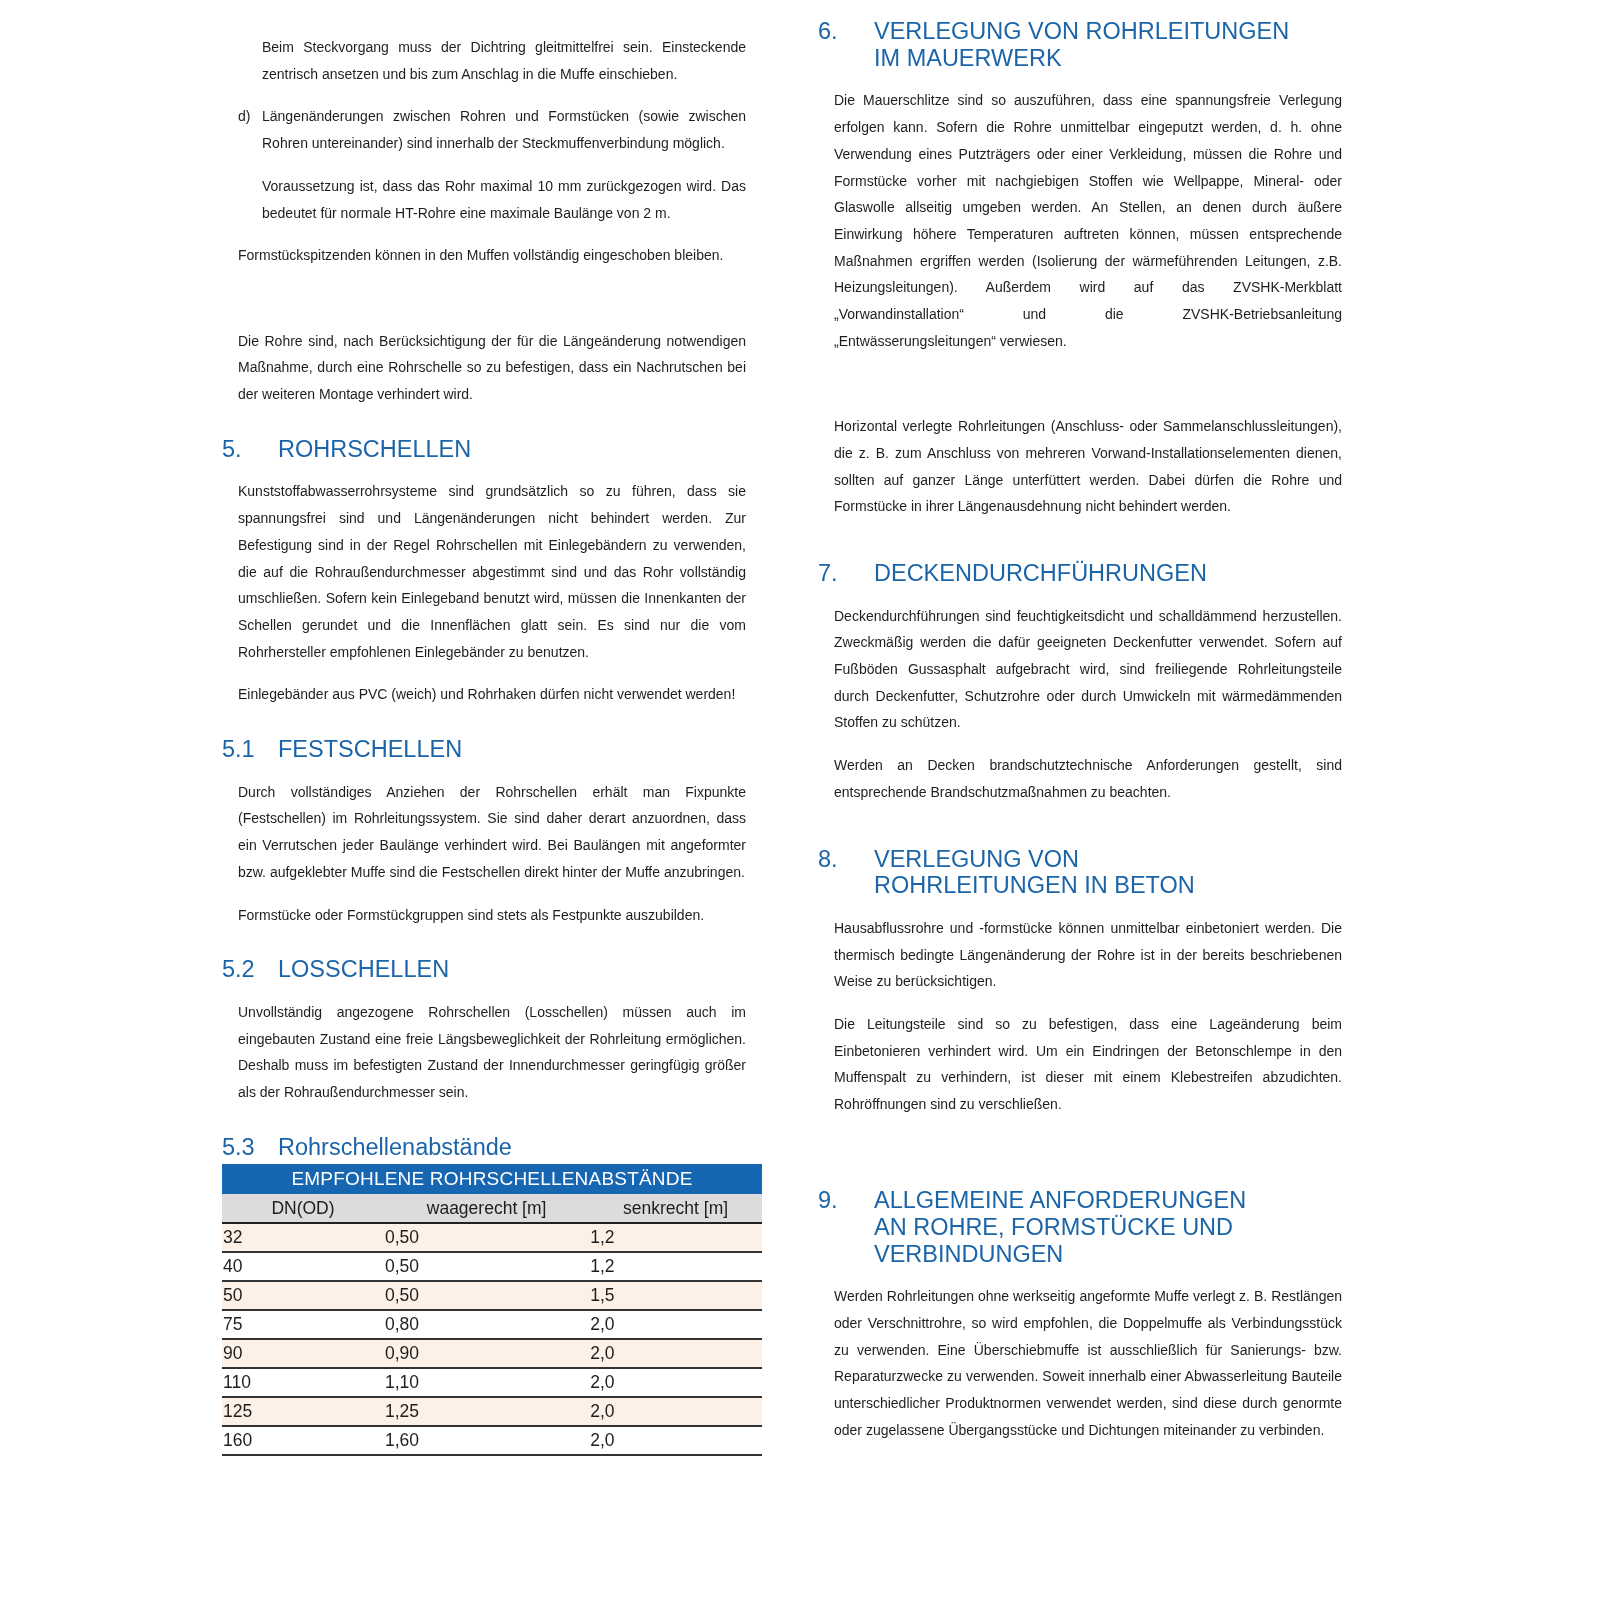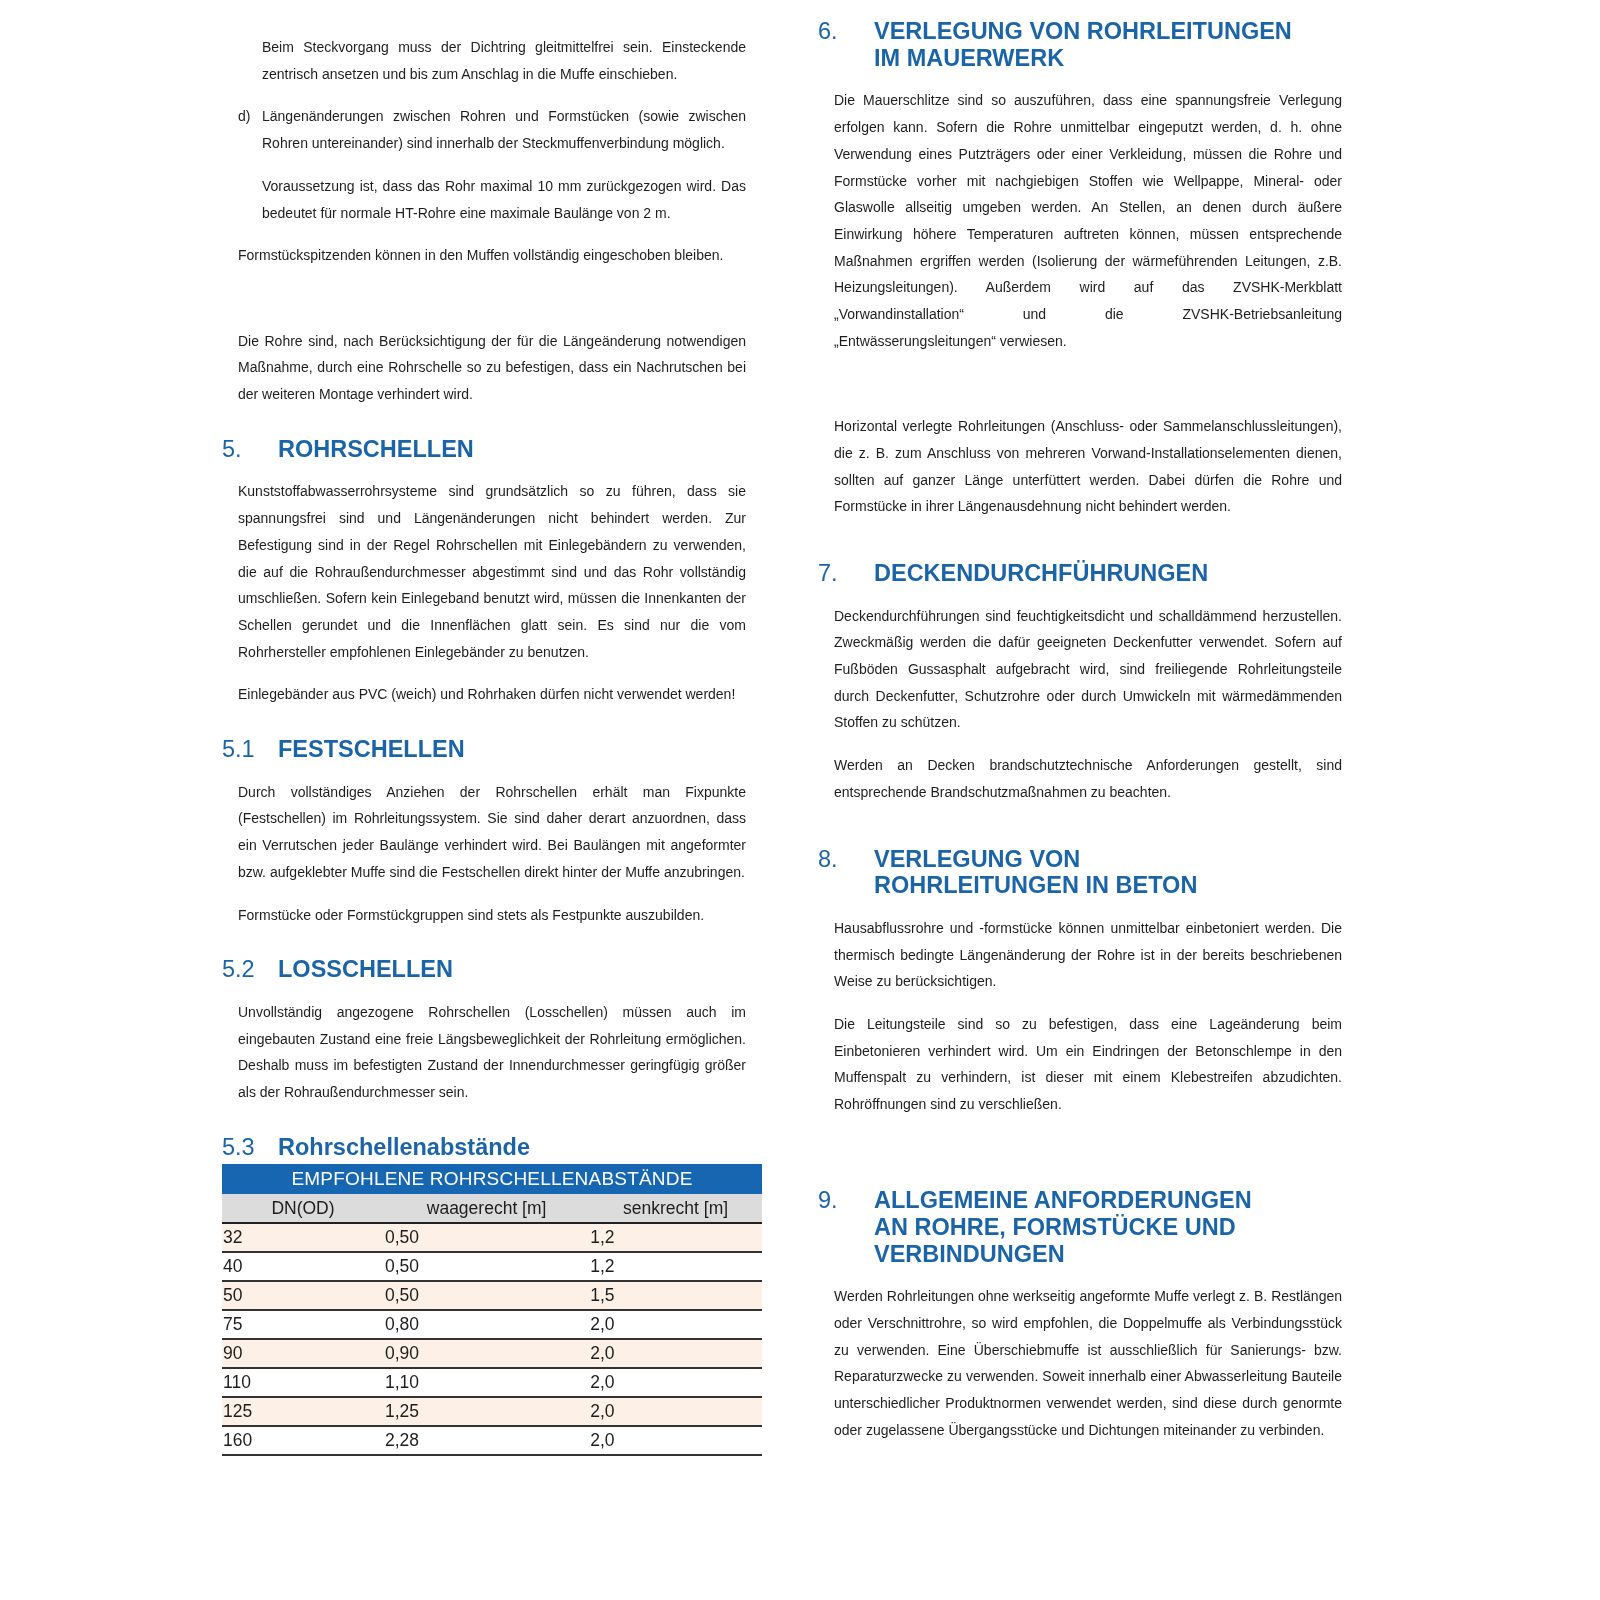--- a/index.html
+++ b/index.html
@@ -18,21 +18,21 @@
   .item { display: flex; }
   .item .mk { width: 24px; flex: none; text-align: left; }
   .item .tx { flex: 1; text-align: justify; }
   .indent { padding-left: 24px; }
   .gap { height: 26.7px; }
   h2 {
     margin: 0; font-weight: normal; color: #1c64a8;
     font-size: 23.5px; line-height: 26.7px; display: flex;
   }
   h2 .num { width: 56px; flex: none; }
-  h2 .ttl { flex: 1; font-weight: bold; }
+  h2 .ttl { flex: 1; }
   .hgap { height: 12px; }
   table.rt { width: 540px; border-collapse: collapse; margin-top: 4px; font-size: 17.5px; }
   table.rt .cap td {
     background: #1766b2; color: #ffffff; text-align: center;
     height: 28px; font-size: 19px; letter-spacing: 0.2px;
   }
   table.rt .hdr td {
     background: #dcdcdc; text-align: center; height: 26px;
     border-bottom: 2px solid #222;
   }
@@ -127,21 +127,21 @@
       <td>1,10</td>
       <td>2,0</td>
     </tr>
     <tr class="row odd">
       <td>125</td>
       <td>1,25</td>
       <td>2,0</td>
     </tr>
     <tr class="row">
       <td>160</td>
-      <td>2,28</td>
+      <td>1,60</td>
       <td>2,0</td>
     </tr>
   </tbody>
     </table>
 </div>
 
 <div class="col right">
   <h2>
     <span class="num">6.</span>
     <span class="ttl">

